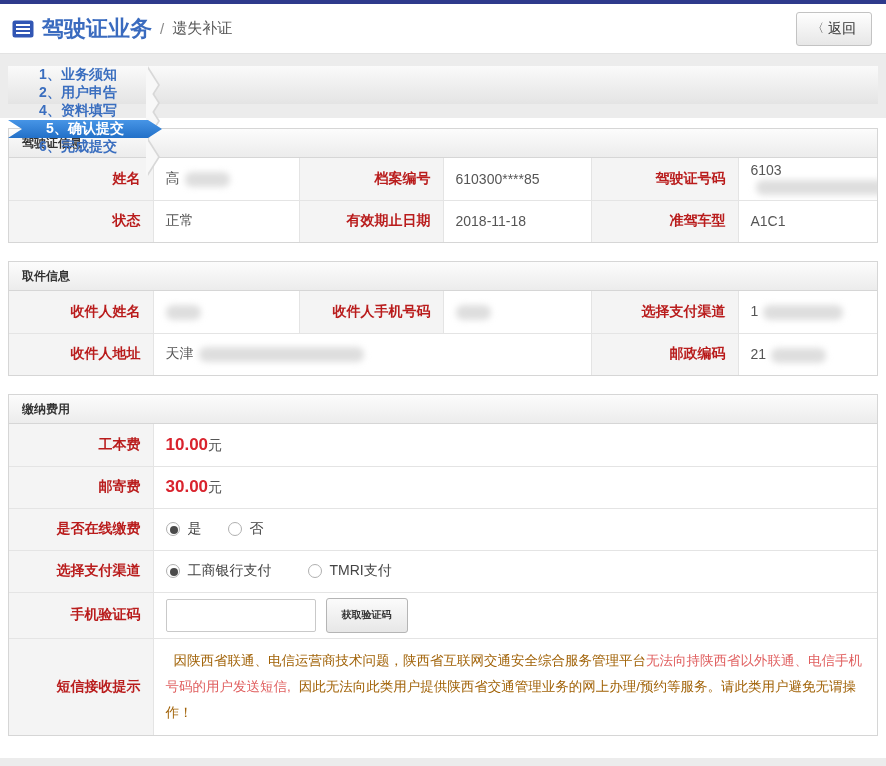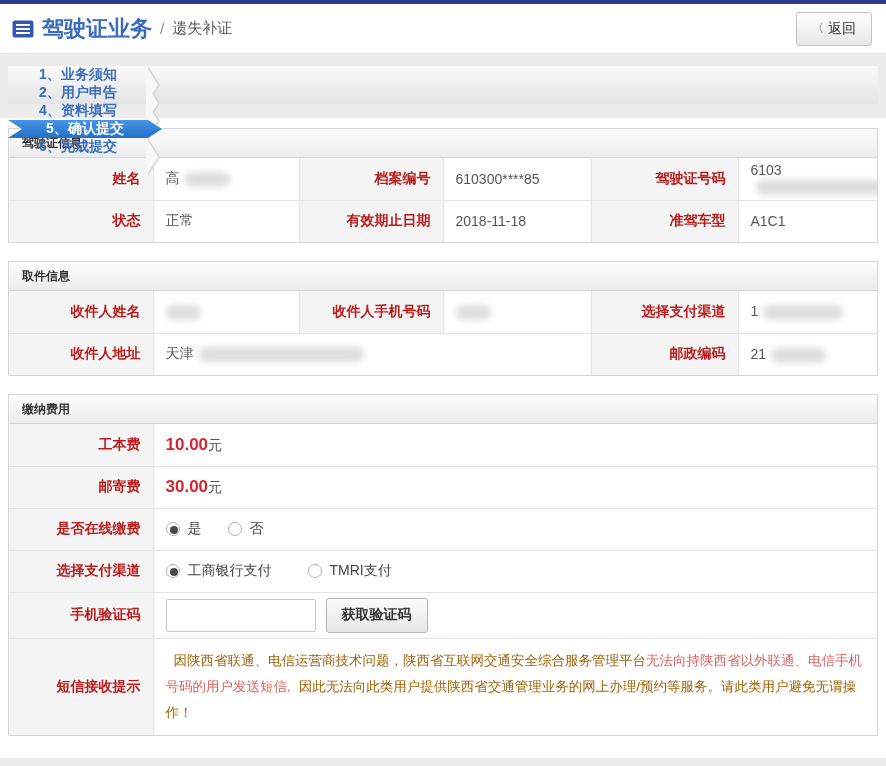--- a/index.html
+++ b/index.html
@@ -109,21 +109,21 @@
 
   .code-row { display: flex; align-items: center; gap: 10px; }
   .code-input {
     width: 150px; height: 33px; border: 1px solid #c9c9c9;
     border-radius: 2px; padding: 0 8px; font-size: 14px; font-family: inherit;
   }
   .code-btn {
     height: 35px; padding: 0 15px;
     background: linear-gradient(#fbfbfb, #e7e7e7);
     border: 1px solid #b5b5b5; border-radius: 3px;
-    font-size: 14px; font-weight: bold; color: #333; cursor: pointer;
+    font-size: 10px; font-weight: bold; color: #333; cursor: pointer;
     font-family: inherit;
   }
 
   .sms-cell { line-height: 26px; font-size: 13.5px; padding: 9px 12px; }
   .warn-tan { color: #a16207; padding-left: 8px; }
   .warn-red { color: #e05f5f; }
 </style>
 </head>
 <body>
 

